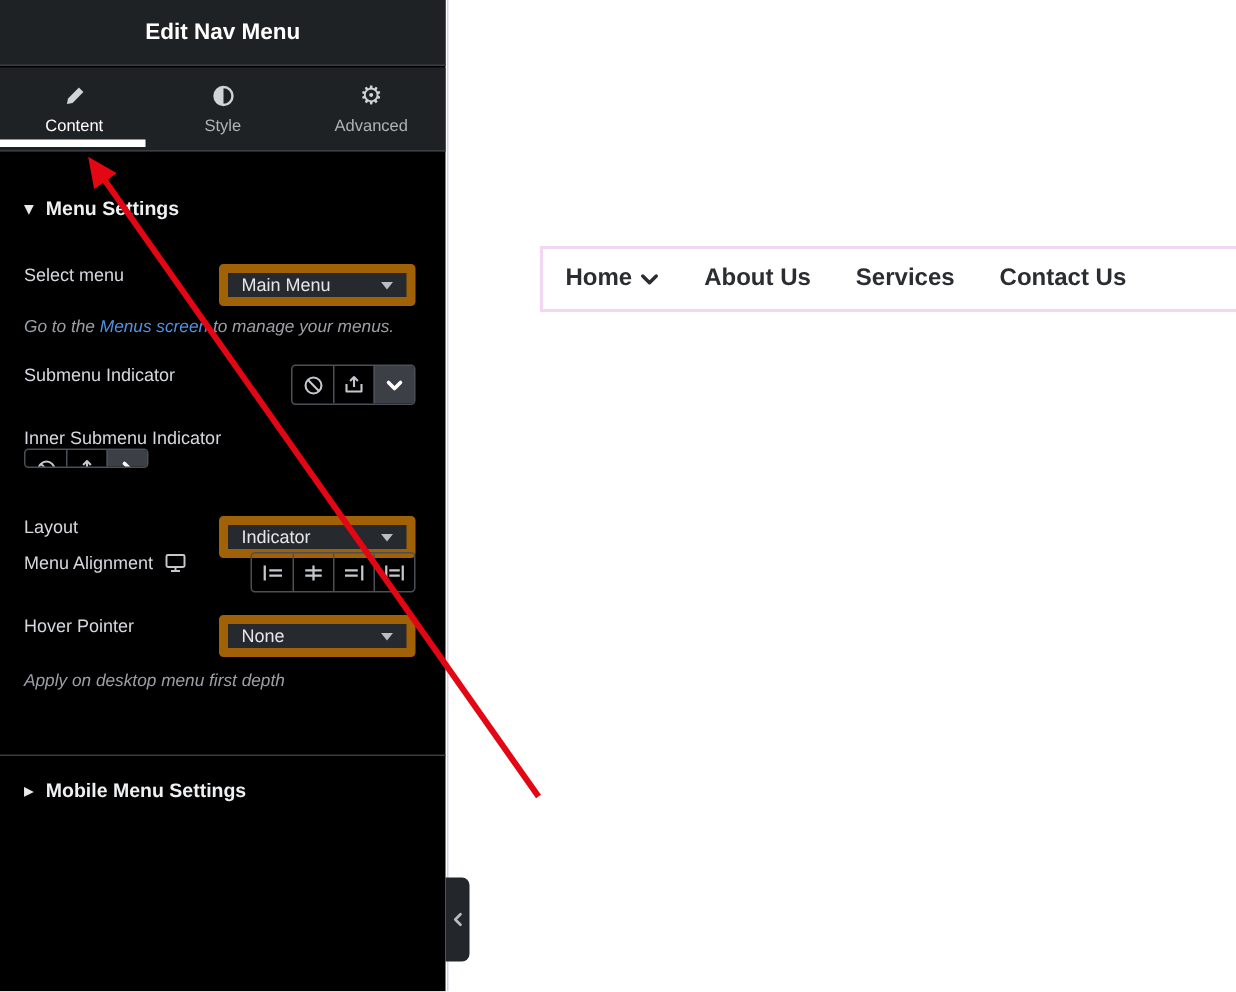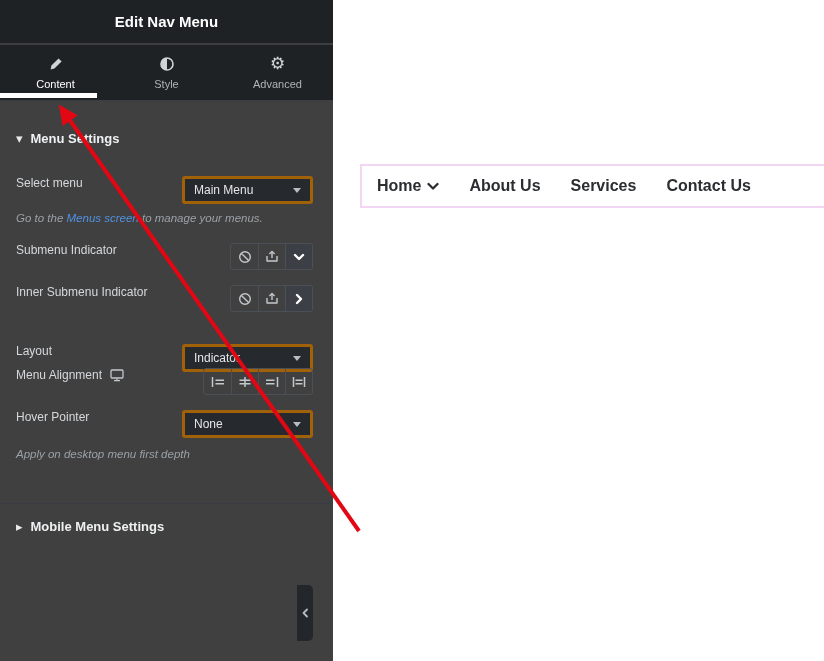--- a/index.html
+++ b/index.html
@@ -1,41 +1,41 @@
 <!DOCTYPE html>
 <html><head>
 <meta charset="utf-8">
 <style>
   * { margin:0; padding:0; box-sizing:border-box; }
   body { font-family:"Liberation Sans", sans-serif; background:#fff; }
   .screen { position:relative; width:824px; height:661px; overflow:hidden; background:#ffffff; }
 
   
-  .panel { position:absolute; left:0; top:0; width:333px; height:661px; background:#404040; z-index:2; }
+  .panel { position:absolute; left:0; top:0; width:297px; height:661px; background:#000000; z-index:2; }
   .panel-header { position:absolute; left:0; top:0; width:100%; height:44px; background:#1f2225;
     border-bottom:1px solid #3a3e44; display:flex; align-items:center; justify-content:center; }
   .panel-title { color:#ffffff; font-size:15px; font-weight:700; }
 
   .tabs { position:absolute; left:0; top:45px; width:100%; height:56px; background:#1f2225;
     border-bottom:1px solid #3a3e44; display:flex; }
   .tab { flex:1; display:flex; flex-direction:column; align-items:center; justify-content:center; gap:6px; cursor:pointer; }
   .tab-icon { width:16px; height:16px; display:flex; align-items:center; justify-content:center; color:#d0d4d9; }
   .tab-label { font-size:11px; color:#aeb3b8; }
   .tab.active .tab-label { color:#ffffff; }
   .tab-underline { position:absolute; left:0; top:48px; width:97px; height:5px; background:#ffffff; }
   .gear-glyph { font-size:17px; line-height:16px; color:#d0d4d9; }
 
   .section-header { position:absolute; left:16px; display:flex; align-items:center; gap:8px; cursor:pointer; }
   .section-caret { color:#e8eaec; font-size:13px; line-height:14px; }
   .section-title { color:#eef0f2; font-size:13px; font-weight:700; }
 
   .row { position:absolute; left:16px; right:20px; display:flex; align-items:flex-start; justify-content:space-between; }
   .ctl-label { font-size:12px; color:#d5d8dc; display:flex; align-items:center; gap:8px; }
 
-  .select { width:131px; height:28px; background:#26292d; border:3px solid #a16207; border-radius:3px;
+  .select { width:131px; height:28px; background:#26292d; border:6px solid #a16207; border-radius:3px;
     display:flex; align-items:center; justify-content:space-between; padding:0 9px; cursor:pointer; }
   .select-value { font-size:12px; color:#e4e6e9; }
   .select-caret { width:0; height:0; border-left:4px solid transparent; border-right:4px solid transparent;
     border-top:5px solid #b9bec4; }
 
   .hint { position:absolute; left:16px; right:12px; font-size:11.5px; font-style:italic; color:#9aa0a6; }
   .hint a { color:#5191e1; text-decoration:none; cursor:pointer; }
 
   .btn-group { display:flex; border:1px solid #4b5056; border-radius:3px; overflow:hidden; }
   .btn-cell { width:27px; height:25px; display:flex; align-items:center; justify-content:center;
@@ -157,21 +157,21 @@
           </svg>
         </div>
         <div class="btn-cell selected">
           <svg class="ic" width="12" height="10" viewBox="0 0 12 10">
             <path d="M2 3 L6 7 L10 3" fill="none" stroke="currentColor" stroke-width="2.4" stroke-linecap="round" stroke-linejoin="round"></path>
           </svg>
         </div>
       </div>
     </div>
 
-    <div class="row" style="top:285px; height:27px;">
+    <div class="row" style="top:285px; height:27px;flex-direction:column;">
       <span class="ctl-label">Inner Submenu Indicator</span>
       <div class="btn-group">
         <div class="btn-cell">
           <svg class="ic" width="14" height="14" viewBox="0 0 14 14">
             <circle cx="7" cy="7" r="5.3" fill="none" stroke="currentColor" stroke-width="1.4"></circle>
             <line x1="3.4" y1="3.4" x2="10.6" y2="10.6" stroke="currentColor" stroke-width="1.4"></line>
           </svg>
         </div>
         <div class="btn-cell">
           <svg class="ic" width="14" height="13" viewBox="0 0 14 13">

